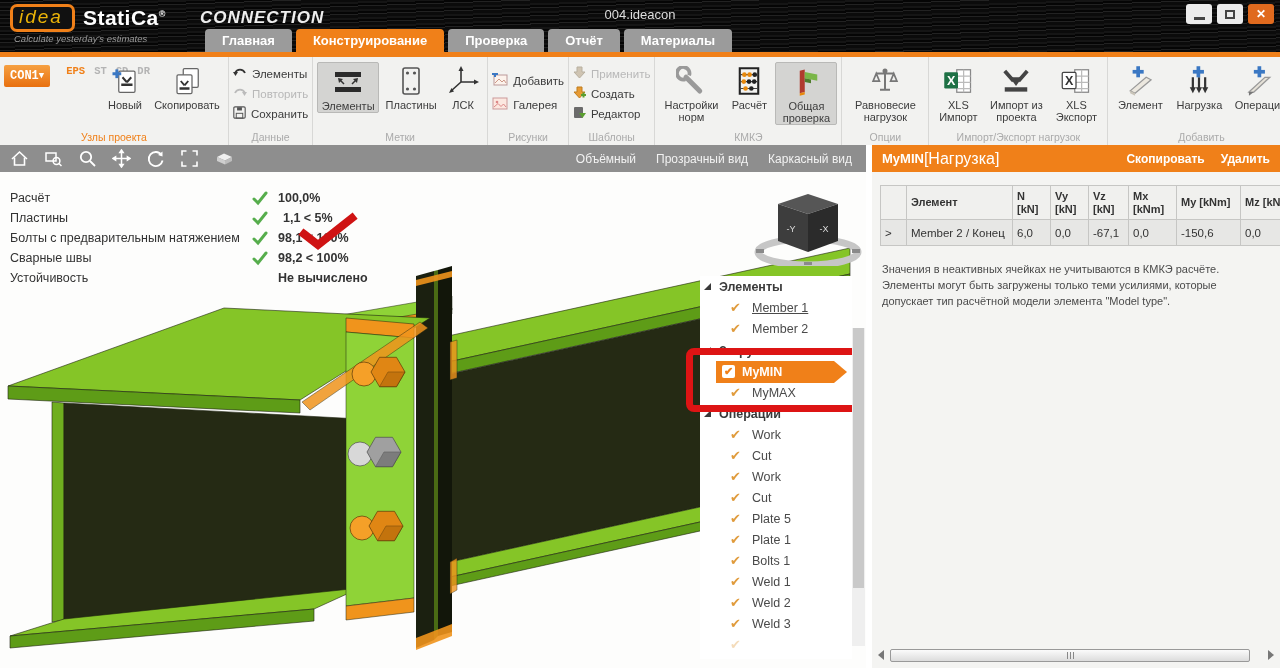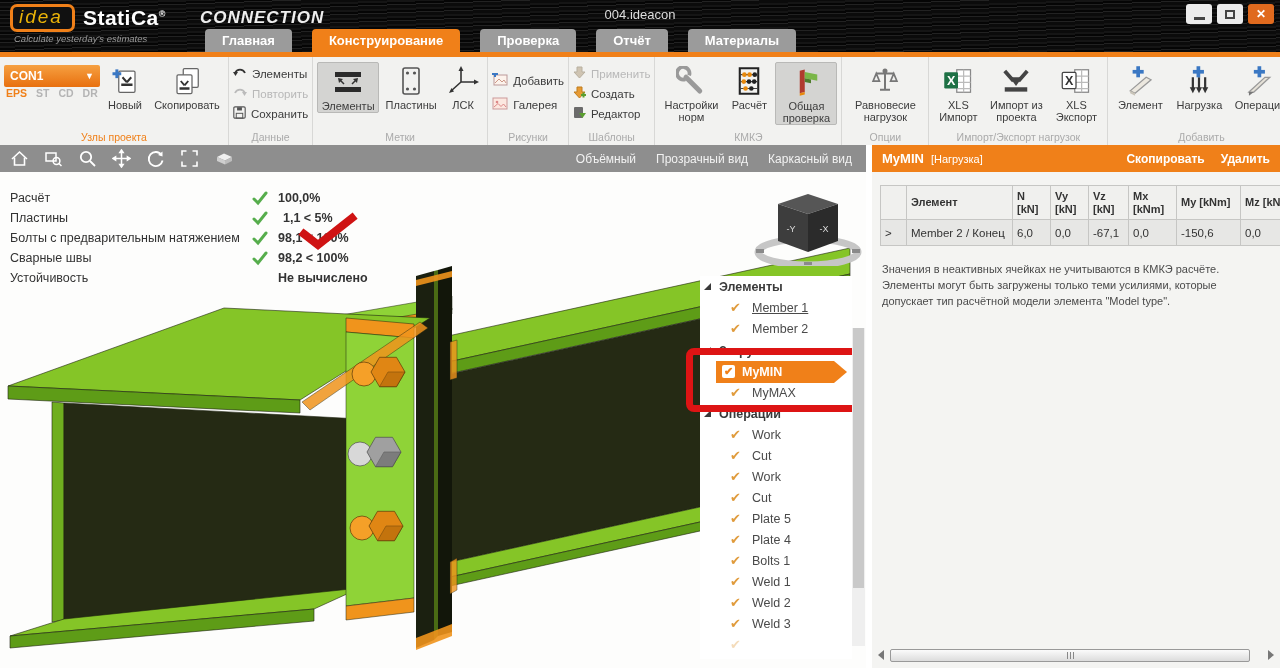--- a/index.html
+++ b/index.html
@@ -14,56 +14,56 @@
   .brand { color:#fff; font-weight:bold; font-size:21px; letter-spacing:0.5px; }
   .brand sup { font-size:9px; }
   .product { color:#eee; font-weight:bold; font-style:italic; font-size:17px; letter-spacing:1px; margin-left:26px; }
   .tagline { position:absolute; left:14px; top:33px; color:#9a9a9a; font-style:italic; font-size:9.5px; }
   .doc-title { position:absolute; left:0; right:0; top:7px; text-align:center; color:#ddd; font-size:13px; }
   .win-controls { position:absolute; right:6px; top:4px; display:flex; gap:5px; }
   .winbtn { width:26px; height:20px; border-radius:3px; background:#ececec; display:flex; align-items:center; justify-content:center; cursor:pointer; }
   .winbtn .bar { width:11px; height:3px; background:#444; margin-top:8px; }
   .winbtn .box { width:10px; height:9px; border:2px solid #444; }
   .winbtn.close { background:#e06a1e; color:#fff; font-weight:bold; font-size:12px; }
-  .tabs { position:absolute; left:205px; bottom:0; display:flex; gap:20px; }
+  .tabs { position:absolute; left:205px; bottom:0; display:flex; gap:4px; }
   .tab { height:23px; line-height:23px; padding:0 17px; background:#9b9b9b; color:#fff; font-weight:bold; font-size:13px;
     border-radius:4px 4px 0 0; }
   .tab.active { background:#f08019; }
   .accent-strip { position:absolute; left:0; top:52px; width:1280px; height:5px; background:#f08019; }
 
   
   .ribbon { position:absolute; left:0; top:57px; width:1280px; height:88px; background:#f2f2f0; display:flex; overflow:hidden; }
   .rgroup { position:relative; border-right:1px solid #d8d8d6; padding:5px 4px 15px 4px; flex:none; }
   .rgroup-content { display:flex; align-items:flex-start; gap:2px; height:66px; }
   .glabel { position:absolute; left:0; right:0; bottom:2px; text-align:center; font-size:10.5px; color:#aaa; white-space:nowrap; }
   .glabel.accent { color:#f08019; }
   .bigbtn { width:60px; display:flex; flex-direction:column; align-items:center; gap:1px; font-size:11px; color:#3c3c3c;
     text-align:center; line-height:1.1; padding-top:2px; cursor:pointer; }
   .bigbtn .ic { height:34px; display:flex; align-items:center; justify-content:center; }
   .bigbtn.sel { background:#d4d4d2; border:1px solid #b9b9b7; border-radius:2px; }
   .smallcol { display:flex; flex-direction:column; gap:3px; padding-top:3px; }
   .smallbtn { display:flex; align-items:center; gap:5px; font-size:11.5px; color:#3c3c3c; height:17px; cursor:pointer; white-space:nowrap; }
   .smallbtn.dis { color:#b8b8b8; }
-  .con-col { display:flex; flex-direction:column; gap:0; width:96px; padding-top:3px; }
+  .con-col { display:flex; flex-direction:row; gap:14px; width:96px; padding-top:3px;font-family:Liberation Mono, monospace; }
   .con-select { background:linear-gradient(#f6a041,#e8700f); border-radius:2px; color:#fff; font-weight:bold; font-size:12px;
     height:22px; display:flex; align-items:center; padding:0 6px; cursor:pointer; }
   .con-select .caret { margin-left:auto; font-size:9px; }
   .con-codes { display:flex; gap:9px; font-size:10.5px; font-weight:bold; color:#b4b4b4; padding-left:2px; }
   .con-codes .on { color:#f08019; }
 
   
   .vp-toolbar { position:absolute; left:0; top:145px; width:866px; height:27px; background:#8e8e8e; display:flex; align-items:center;text-align:center; }
   .vp-tools { display:flex; gap:15px; padding-left:10px; align-items:center; }
   .vp-tool { cursor:pointer; display:flex; }
   .vp-views { margin-left:auto; display:flex; gap:20px; padding-right:14px; }
   .vp-view { color:#f2f2f2; font-size:12px; cursor:pointer; }
   .detail-header { position:absolute; left:872px; top:145px; width:408px; height:27px; background:#f08019; color:#fff;
     display:flex; align-items:center; padding:0 10px; }
   .detail-header .dh-title { font-weight:bold; font-size:13px; }
-  .detail-header .dh-sub { font-size:11px; margin-left:7px; }
+  .detail-header .dh-sub { font-size:16px; margin-left:0; }
   .dh-actions { margin-left:auto; display:flex; gap:16px; font-weight:bold; font-size:12px; }
   .dh-actions span { cursor:pointer; }
 
   
   .viewport { position:absolute; left:0; top:172px; width:866px; height:496px; background:#fdfdfc; overflow:hidden; }
   .model-svg { position:absolute; left:0; top:0; }
   .checks { position:absolute; left:10px; top:16px; }
   .check-row { display:flex; align-items:center; height:20px; font-size:12.5px; color:#333; }
   .check-row .cl { width:242px; }
   .check-row .cic { width:26px; display:flex; }
@@ -675,21 +675,21 @@
     <div class="t-row t-item">
         <span class="t-check">✔</span>
         <span class="t-label">Cut</span>
       </div>
     <div class="t-row t-item">
         <span class="t-check">✔</span>
         <span class="t-label">Plate 5</span>
       </div>
     <div class="t-row t-item">
         <span class="t-check">✔</span>
-        <span class="t-label">Plate 4</span>
+        <span class="t-label">Plate 1</span>
       </div>
     <div class="t-row t-item">
         <span class="t-check">✔</span>
         <span class="t-label">Bolts 1</span>
       </div>
     <div class="t-row t-item">
         <span class="t-check">✔</span>
         <span class="t-label">Weld 1</span>
       </div>
     <div class="t-row t-item">

